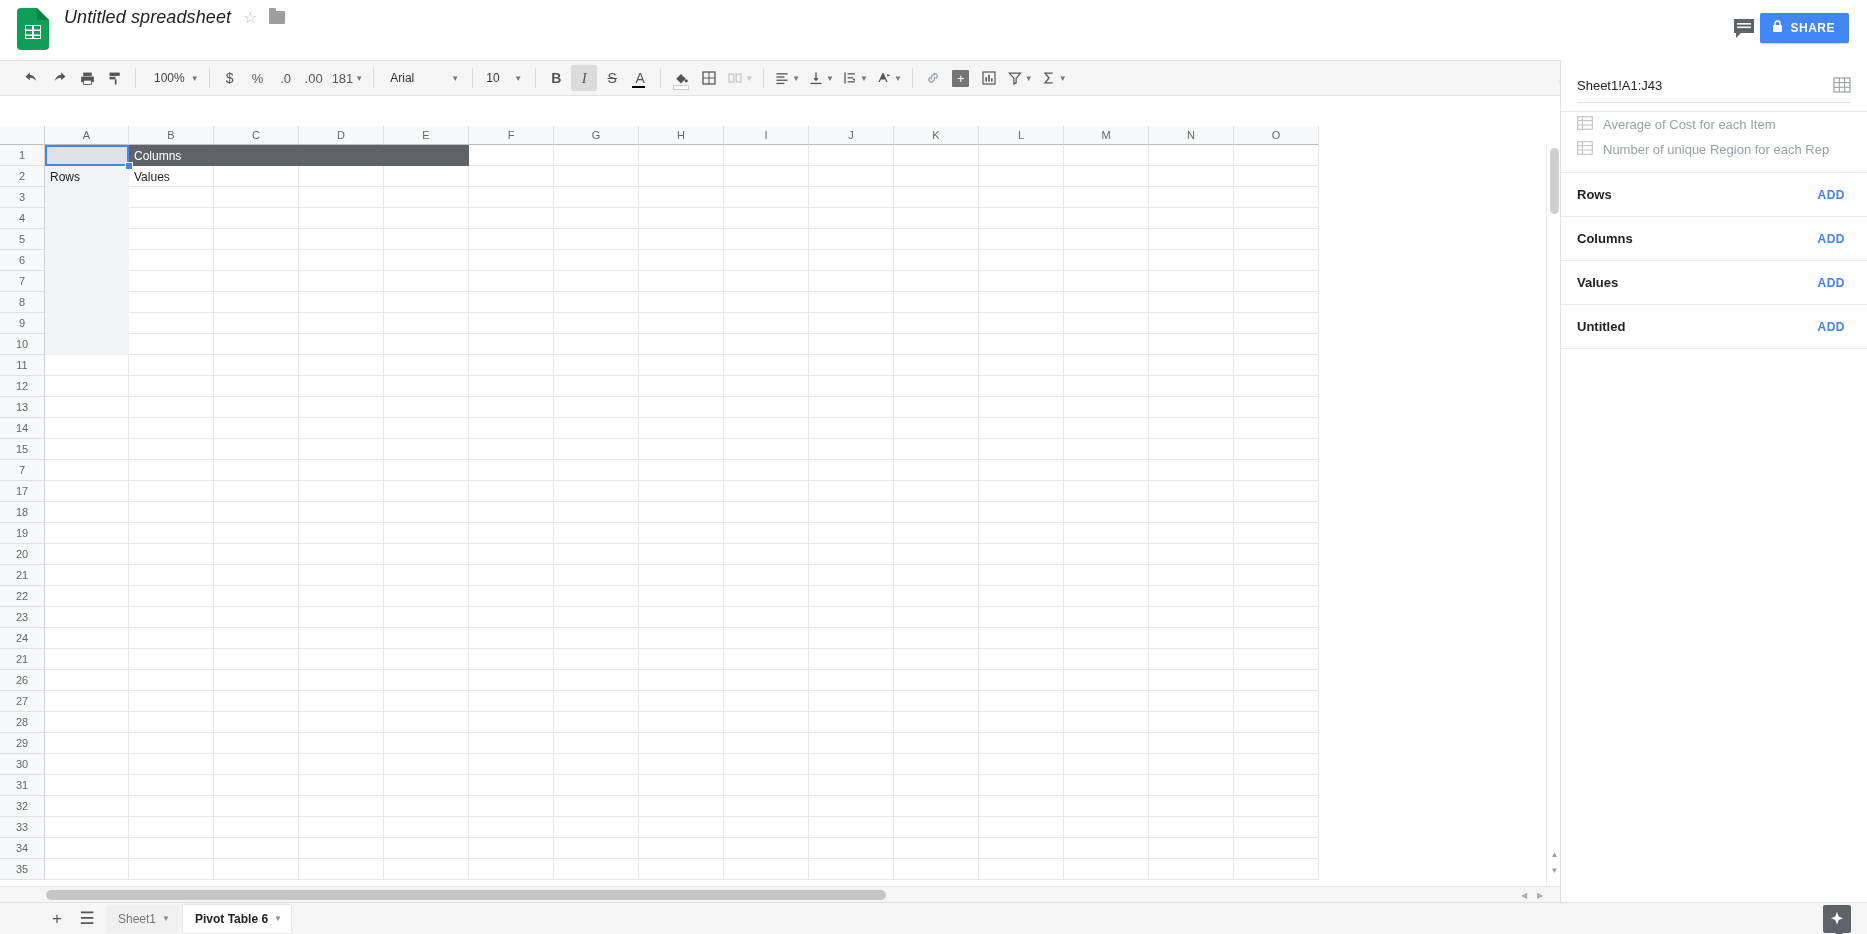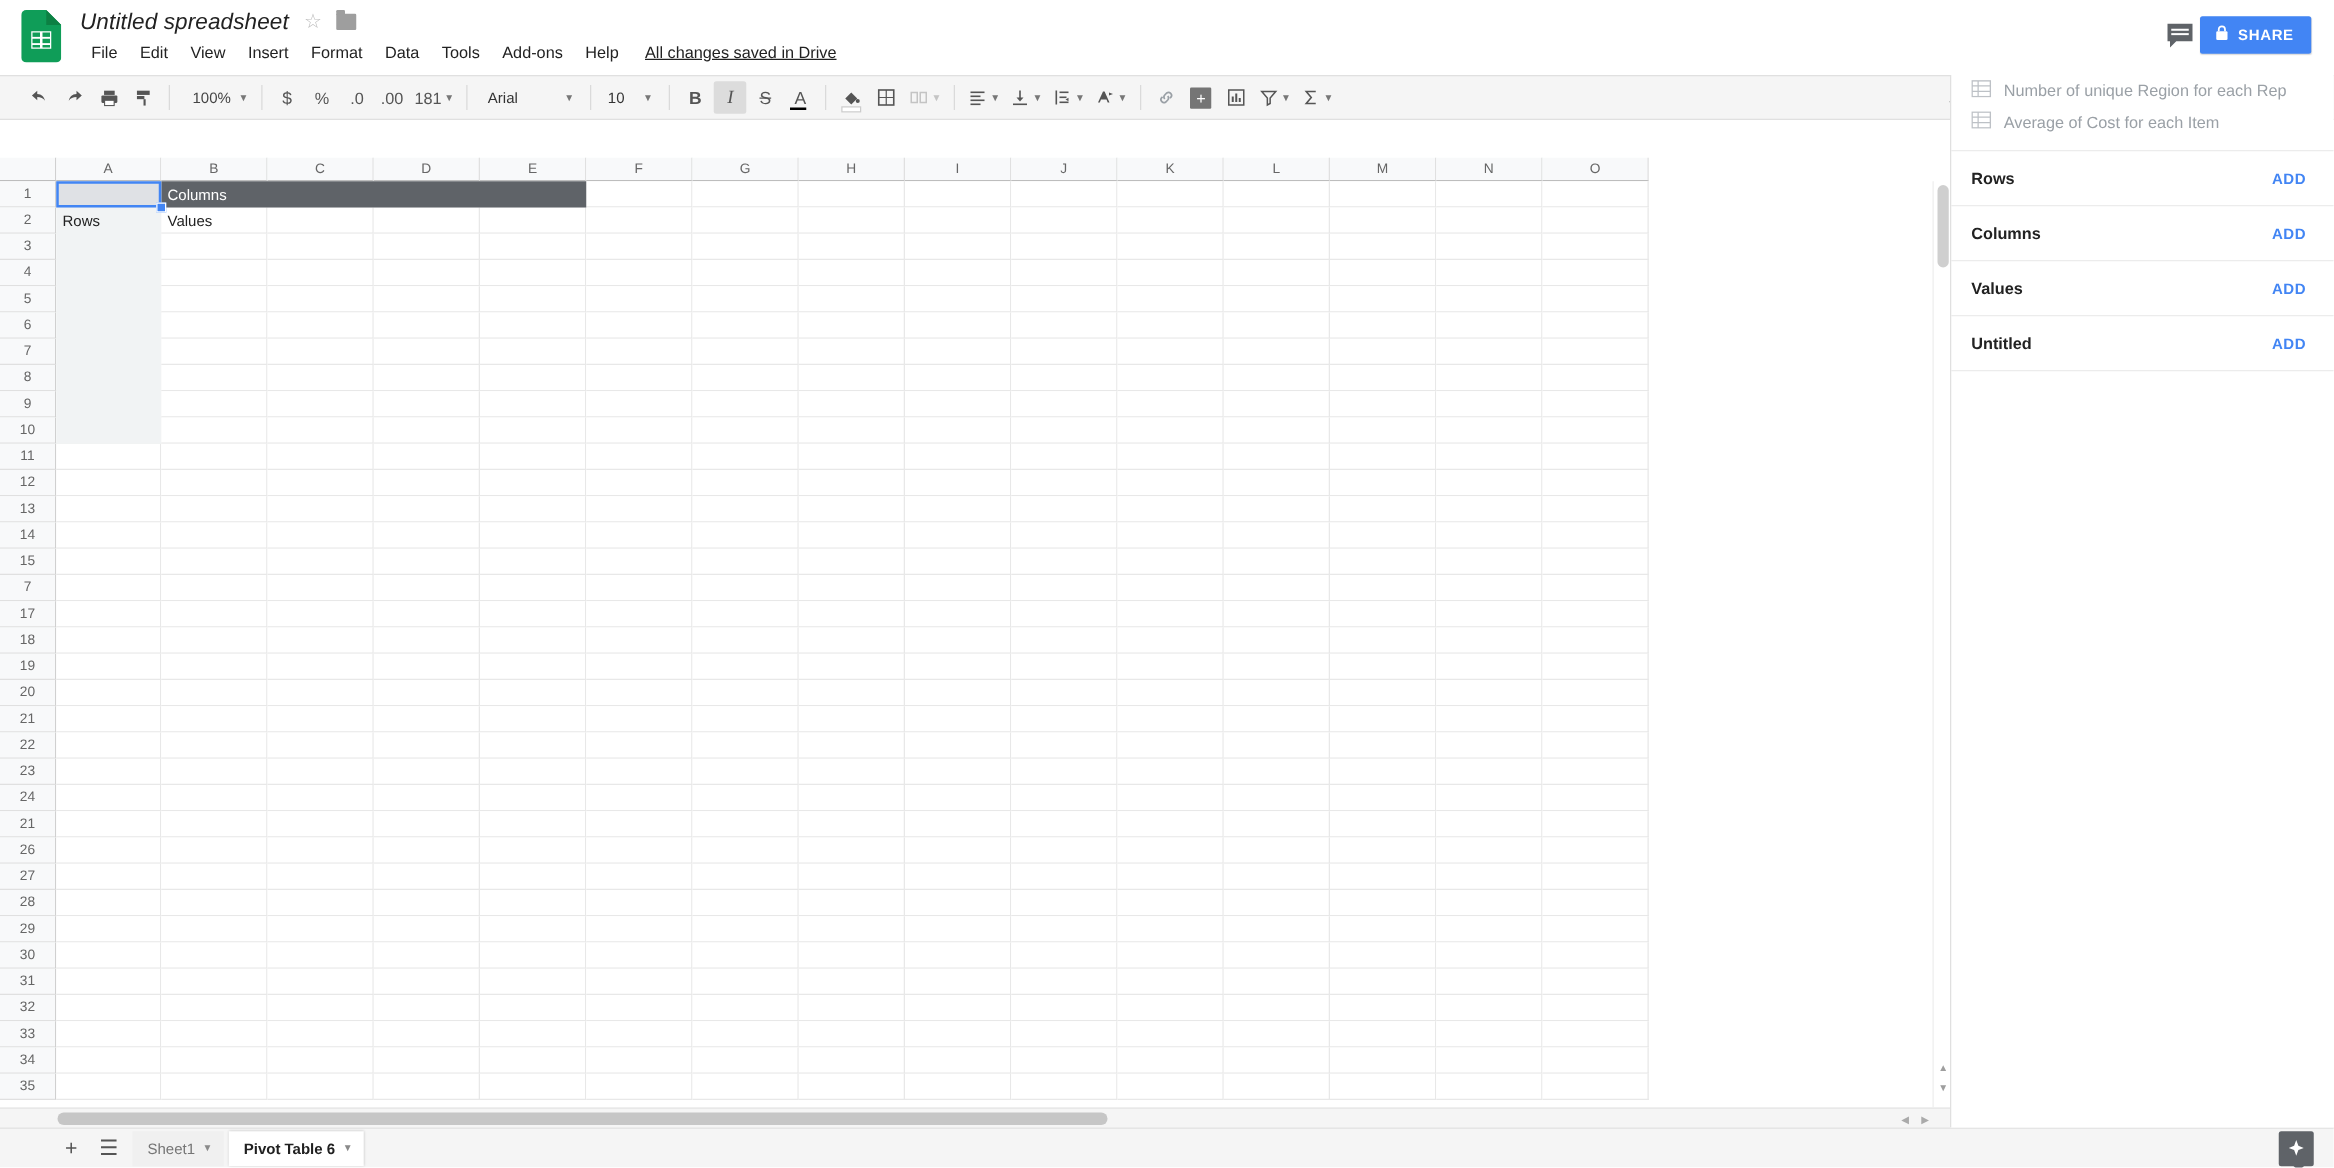--- a/index.html
+++ b/index.html
@@ -255,32 +255,20 @@
         <rect x="17" y="28" width="6" height="2" fill="#0f9d58"></rect>
       </svg>
     </div>
 
     <div class="title-row">
       <span class="doc-title">Untitled spreadsheet</span>
       <span class="star-icon">☆</span>
       <span class="folder-icon"></span>
     </div>
 
-    <div class="menubar">
-      <span class="menu-item">File</span>
-      <span class="menu-item">Edit</span>
-      <span class="menu-item">View</span>
-      <span class="menu-item">Insert</span>
-      <span class="menu-item">Format</span>
-      <span class="menu-item">Data</span>
-      <span class="menu-item">Tools</span>
-      <span class="menu-item">Add-ons</span>
-      <span class="menu-item">Help</span>
-      <span class="saved-text">All changes saved in Drive</span>
-    </div>
 
     <div class="comment-btn">
       <svg width="26" height="26" viewBox="0 0 26 26">
         <path d="M3 4h20v14H10l-5 5v-5H3z" fill="#5f6368"></path>
         <rect x="6" y="8" width="14" height="1.6" fill="#fff"></rect>
         <rect x="6" y="11.5" width="14" height="1.6" fill="#fff"></rect>
       </svg>
     </div>
 
     <div class="share-btn">
@@ -1163,43 +1151,57 @@
     </div>
     <div class="explore-btn">
       <svg width="16" height="16" viewBox="0 0 16 16">
           <path d="M8 1l1.7 4.6L14 7.3l-4.3 1.7L8 13.6 6.3 9 2 7.3l4.3-1.7z" fill="#fff"></path>
         </svg>
     </div>
   </div>
 
   <div class="editor">
 
+    <div class="ed-range-row">
+      <div class="ed-range-inner">
+        <span class="ed-range-text">Sheet1!A1:J43</span>
+        <span class="grid-glyph">
+          <svg width="18" height="16" viewBox="0 0 18 16">
+            <rect x="1" y="1" width="16" height="14" fill="none" stroke="#9aa0a6" stroke-width="1.2"></rect>
+            <line x1="1" y1="5.6" x2="17" y2="5.6" stroke="#9aa0a6" stroke-width="1.1"></line>
+            <line x1="1" y1="10.3" x2="17" y2="10.3" stroke="#9aa0a6" stroke-width="1.1"></line>
+            <line x1="6.3" y1="1" x2="6.3" y2="15" stroke="#9aa0a6" stroke-width="1.1"></line>
+            <line x1="11.6" y1="1" x2="11.6" y2="15" stroke="#9aa0a6" stroke-width="1.1"></line>
+          </svg>
+        </span>
+      </div>
+    </div>
 
     <div class="suggest-block">
       <div class="suggest-item">
         <span>
           <svg width="16" height="14" viewBox="0 0 16 14">
               <rect x=".7" y=".7" width="14.6" height="12.6" fill="none" stroke="#bdc1c6" stroke-width="1.1"></rect>
               <line x1=".7" y1="4.6" x2="15.3" y2="4.6" stroke="#bdc1c6" stroke-width="1"></line>
               <line x1=".7" y1="9" x2="15.3" y2="9" stroke="#bdc1c6" stroke-width="1"></line>
               <line x1="5.5" y1=".7" x2="5.5" y2="13.3" stroke="#bdc1c6" stroke-width="1"></line>
             </svg>
         </span>
-        <span>Number of unique Region for each Rep</span>
+        <span>Average of Cost for each Item</span>
       </div>
       <div class="suggest-item">
         <span>
           <svg width="16" height="14" viewBox="0 0 16 14">
               <rect x=".7" y=".7" width="14.6" height="12.6" fill="none" stroke="#bdc1c6" stroke-width="1.1"></rect>
               <line x1=".7" y1="4.6" x2="15.3" y2="4.6" stroke="#bdc1c6" stroke-width="1"></line>
               <line x1=".7" y1="9" x2="15.3" y2="9" stroke="#bdc1c6" stroke-width="1"></line>
               <line x1="5.5" y1=".7" x2="5.5" y2="13.3" stroke="#bdc1c6" stroke-width="1"></line>
             </svg>
         </span>
-        <span>Average of Cost for each Item</span>
+        <span>Number of unique Region for each Rep</span>
       </div>
     </div>
 
     <div class="field-row">
       <span class="field-label">Rows</span>
       <span class="field-add">ADD</span>
     </div>
     <div class="field-row">
       <span class="field-label">Columns</span>
       <span class="field-add">ADD</span>

